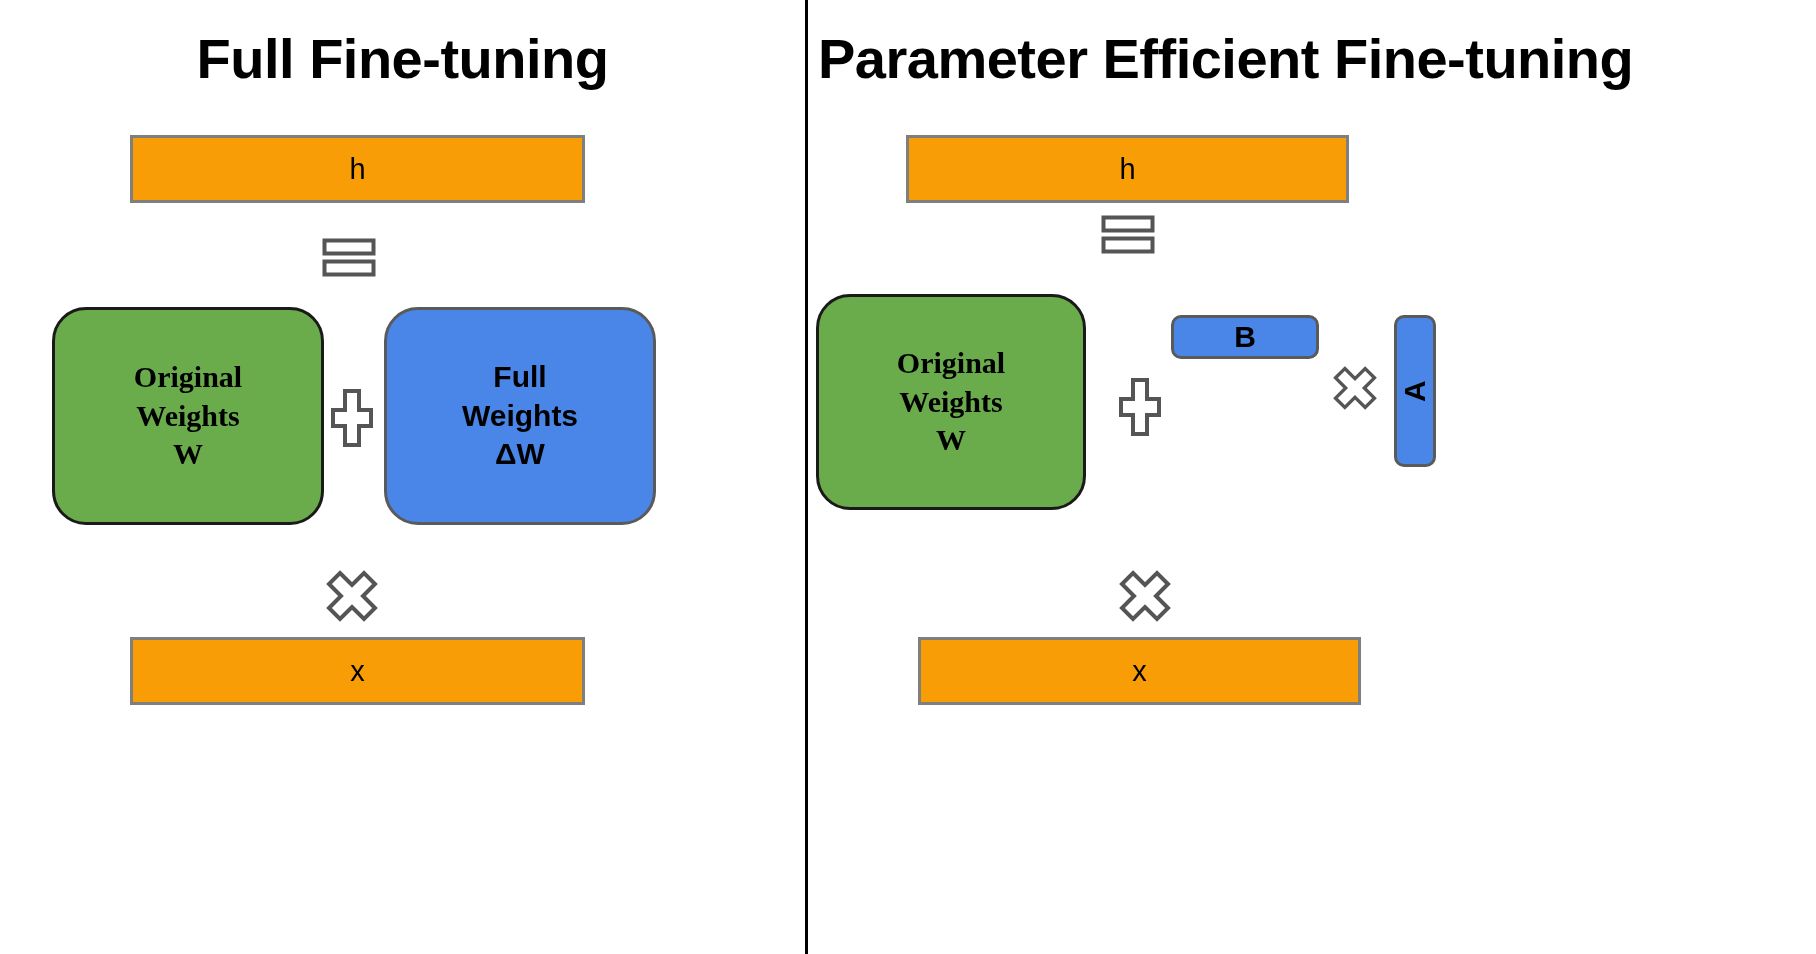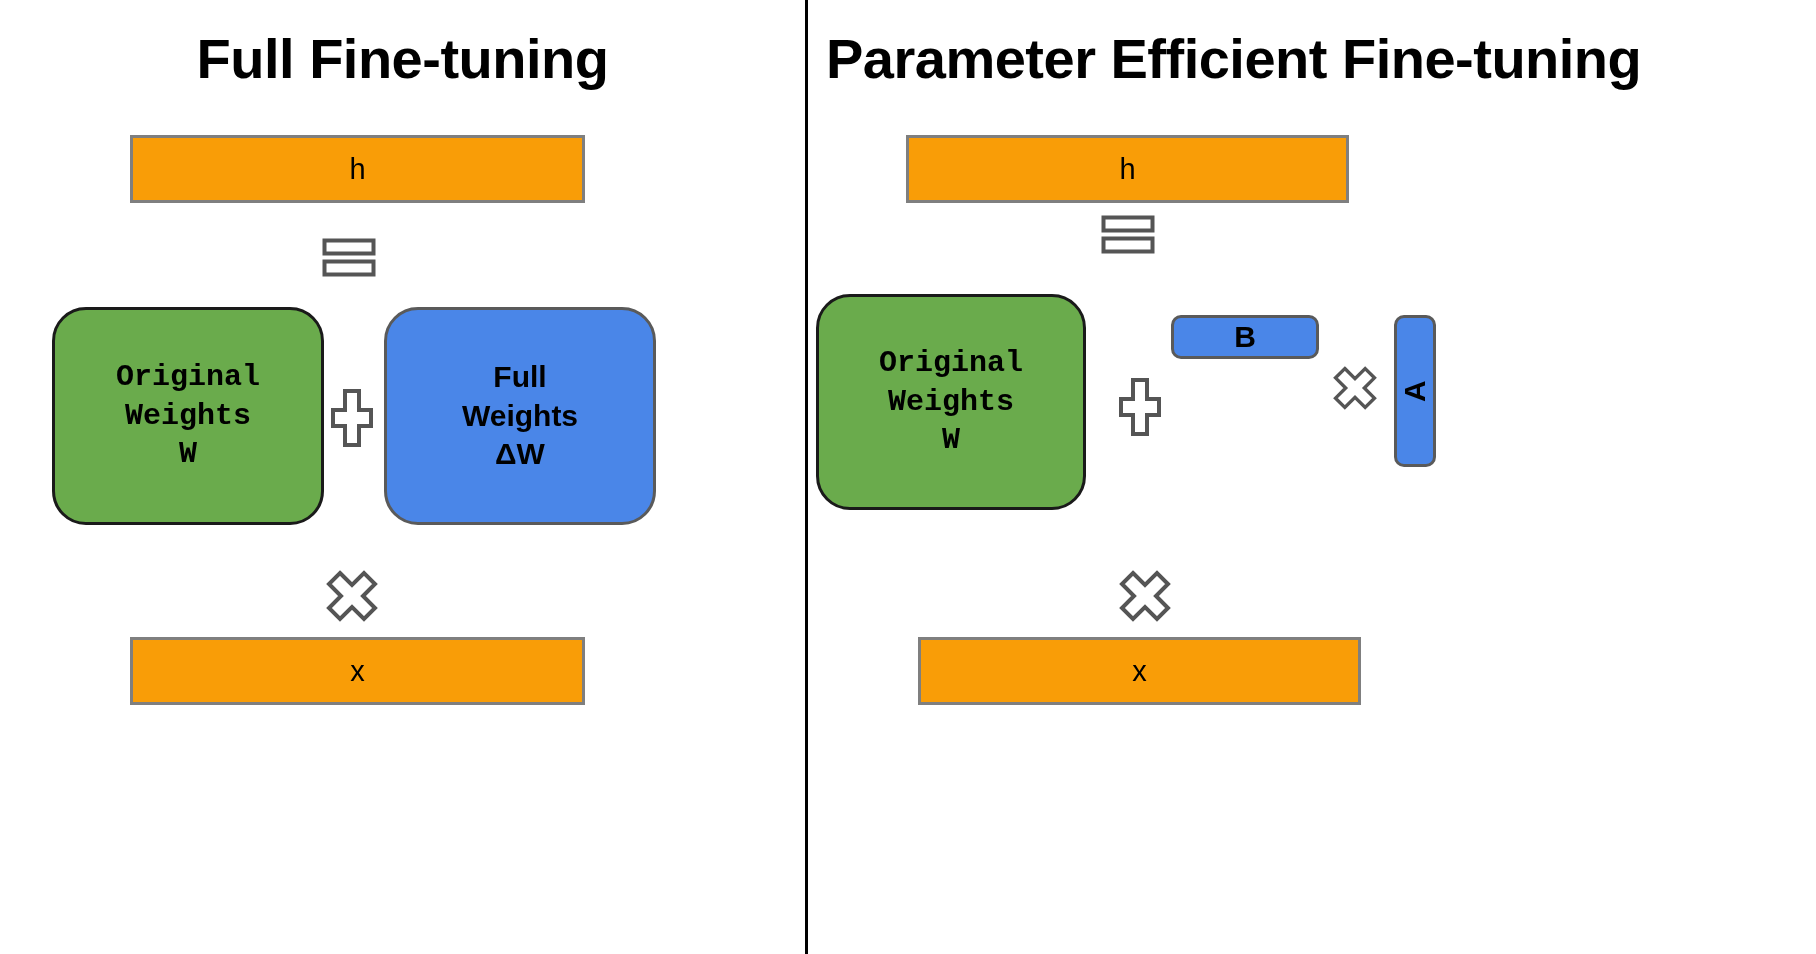--- a/index.html
+++ b/index.html
@@ -42,21 +42,21 @@
     text-align: center;
     font-size: 56px;
     font-weight: bold;
     color: #000000;
     letter-spacing: -0.5px;
     white-space: nowrap;
     font-family: "Liberation Sans", sans-serif;
   }
   #panel-right .panel-title {
     text-align: left;
-    left: 18px;
+    left: 10px;
     width: auto;
   }
 
   
   .bar-orange {
     position: absolute;
     background: #F99D07;
     border: 3px solid #7f7f7f;
     box-sizing: border-box;
     display: flex;
@@ -76,21 +76,21 @@
     box-sizing: border-box;
     display: flex;
     align-items: center;
     justify-content: center;
     text-align: center;
     font-size: 30px;
     font-weight: bold;
     line-height: 1.28;
     color: #000000;
     white-space: pre-line;
-    font-family: Liberation Mono, monospace;
+    font-family: Liberation Serif, serif;
   }
   .box-blue {
     position: absolute;
     background: #4A86E8;
     border: 3px solid #5a5a5a;
     border-radius: 34px;
     box-sizing: border-box;
     display: flex;
     align-items: center;
     justify-content: center;

